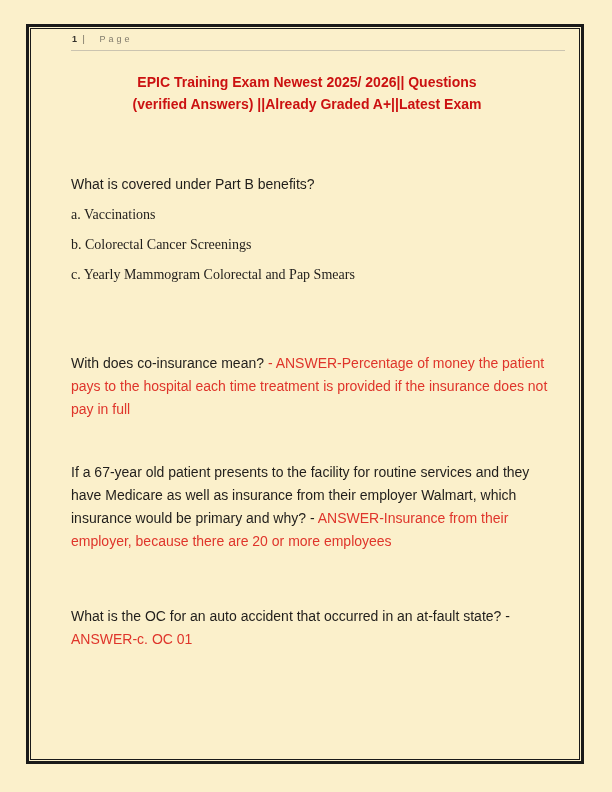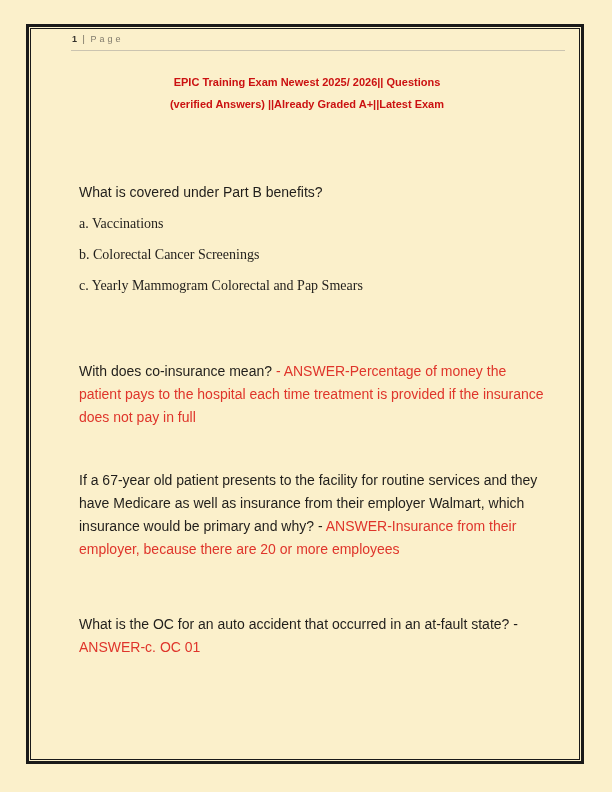--- a/index.html
+++ b/index.html
@@ -14,35 +14,35 @@
   }
   .frame-inner{
     position:absolute;inset:1px;border:1px solid #1a1a1a;
   }
   .header{
     position:absolute;left:72px;top:34px;
     font-size:9px;color:#6f695d;white-space:nowrap;
   }
   .pnum{font-weight:bold;color:#33302a;}
   .psep{margin:0 3px;color:#6f695d;}
-  .plabel{letter-spacing:3px;color:#817b6c;}
+  .plabel{letter-spacing:3px;color:#817b6c;margin-left:9px;}
   .header-rule{
     position:absolute;left:71px;top:50px;width:494px;height:0;
     border-top:1px solid #cbc4b0;
   }
   .title{
     position:absolute;left:64px;top:71px;width:486px;
-    text-align:center;font-weight:bold;font-size:11px;line-height:22px;
+    text-align:center;font-weight:bold;font-size:14px;line-height:22px;
     color:#cb1111;
   }
   .qa{
     position:absolute;left:71px;width:486px;
     font-size:14px;line-height:23px;color:#201e1b;
   }
-  .qa p{margin:8px;}
+  .qa p{margin:0;}
   .qa p + p{margin-top:7px;font-family:Liberation Serif, serif;}
   .red{color:#df352b;}
 </style>
 </head>
 <body>
 
 <div class="frame">
   <div class="frame-inner"></div>
 </div>
 

